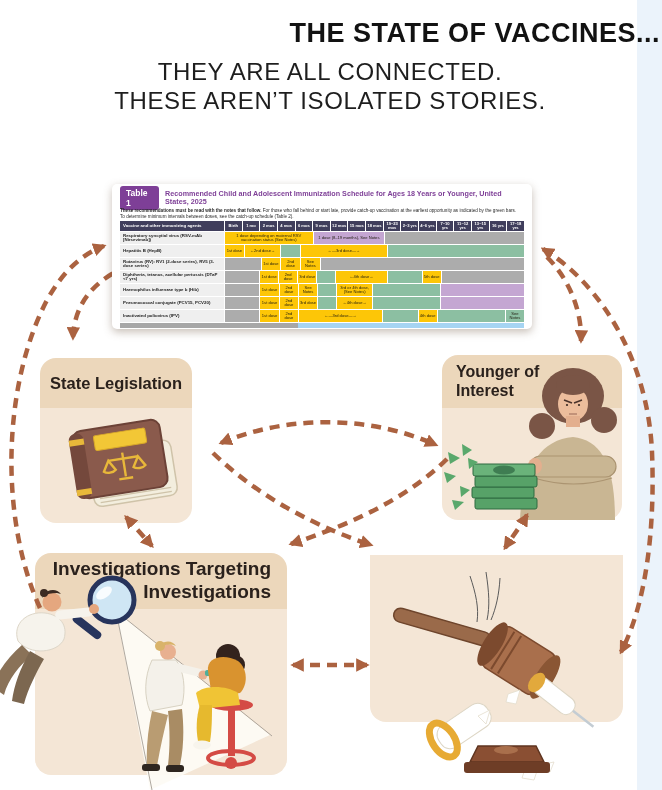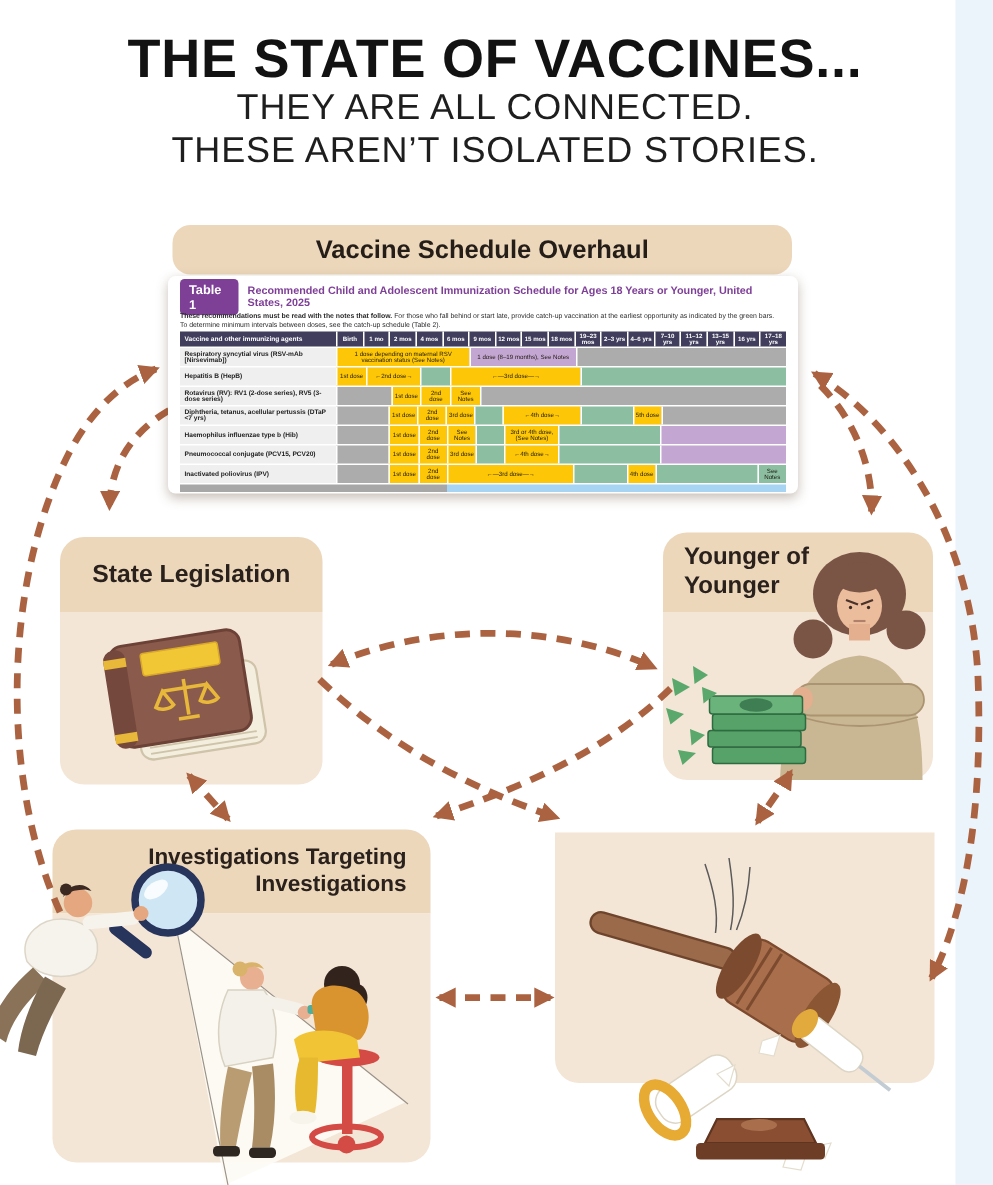--- a/index.html
+++ b/index.html
@@ -1,47 +1,47 @@
 <!DOCTYPE html>
 <html><head>
 <meta charset="utf-8">
 <style>
   html,body{margin:0;padding:0;background:#fff;}
   .stage{position:relative;width:662px;height:790px;background:#ffffff;overflow:hidden;
          font-family:"Liberation Sans",sans-serif;}
   .blue-strip{position:absolute;right:0;top:0;width:25px;height:790px;background:#ebf3fb;z-index:0;}
 
   
-  .page-title{position:absolute;left:0;top:18px;width:660px;text-align:center;
-              font-size:36px;font-weight:bold;letter-spacing:.5px;color:#121212;z-index:1;}
+  .page-title{position:absolute;left:0;top:18px;width:660px;text-align:right;
+              font-size:27px;font-weight:bold;letter-spacing:.5px;color:#121212;z-index:1;}
   .page-subtitle{position:absolute;left:0;top:58px;width:660px;text-align:center;
                  font-size:24px;font-weight:400;letter-spacing:.6px;color:#1e1e1e;line-height:1.2;z-index:1;}
 
   
   .node{position:absolute;z-index:1;}
   .node-header{background:#ecd7bb;display:flex;flex-direction:column;justify-content:center;
                font-weight:bold;color:#2a211c;}
   .node-body{background:#f4e6d6;}
 
   #node-schedule-header{position:absolute;left:115px;top:150px;width:413px;height:33px;
       background:#ecd7bb;border-radius:12px;display:flex;align-items:center;justify-content:center;
       font-weight:bold;font-size:17px;color:#241d18;z-index:1;}
 
-  #node-state{left:40px;top:358px;width:175px;height:165px;}
+  #node-state{left:40px;top:358px;width:152px;height:165px;}
   #node-state .node-header{height:50px;border-radius:16px 16px 0 0;align-items:center;font-size:16.5px;}
   #node-state .node-body{height:115px;border-radius:0 0 16px 16px;}
 
   #node-conflict{left:442px;top:355px;width:180px;height:165px;}
   #node-conflict .node-header{height:53px;border-radius:16px 16px 0 0;align-items:flex-start;
       padding-left:14px;box-sizing:border-box;font-size:16px;line-height:1.15;}
   #node-conflict .node-body{height:112px;border-radius:0 0 16px 16px;}
 
   #node-invest{left:35px;top:553px;width:252px;height:222px;}
   #node-invest .node-header{height:56px;border-radius:16px 16px 0 0;align-items:flex-end;
-      padding-right:16px;box-sizing:border-box;font-size:15px;line-height:1.2;}
+      padding-right:16px;box-sizing:border-box;font-size:19px;line-height:1.2;}
   #node-invest .node-body{height:166px;border-radius:0 0 16px 16px;}
 
   #node-dismantle{left:370px;top:555px;width:253px;height:220px;}
   #node-dismantle .node-header{height:53px;border-radius:16px 16px 0 0;align-items:center;font-size:15.5px;line-height:1.2;}
   #node-dismantle .node-body{height:167px;border-radius:0 0 16px 16px;}
 
   
   #panel-table{position:absolute;left:112px;top:184px;width:420px;height:145px;background:#ffffff;
       border-radius:5px;box-shadow:0 3px 8px rgba(95,70,45,.35);z-index:4;
       padding:5px 8px 3px 8px;box-sizing:border-box;overflow:hidden;}
@@ -81,23 +81,20 @@
 <div class="stage">
 
   <div class="blue-strip"></div>
 
   <div class="page-title">THE STATE OF VACCINES...</div>
   <div class="page-subtitle">
     <div>THEY ARE ALL CONNECTED.</div>
     <div>THESE AREN’T ISOLATED STORIES.</div>
   </div>
 
-  <div id="node-schedule-header">
-    <span>Vaccine Schedule Overhaul</span>
-  </div>
 
   <svg class="arrows-layer" id="arrows-svg" viewBox="0 0 662 790">
     <defs>
       <marker id="ah" viewBox="0 0 10 10" refX="8" refY="5" markerWidth="3" markerHeight="3" orient="auto-start-reverse">
         <path d="M0,0 L10,5 L0,10 z" fill="#ab6240"></path>
       </marker>
     </defs>
     <g id="arrow-paths">
         <path d="M 40 608 C 0 520 2 388 46 302 C 62 272 82 254 104 246" fill="none" stroke="#ab6240" stroke-width="4.5" stroke-dasharray="10 7" marker-end="url(#ah)"></path>
         <path d="M 128 266 C 94 280 74 304 73 338" fill="none" stroke="#ab6240" stroke-width="4.5" stroke-dasharray="10 7" marker-end="url(#ah)"></path>
@@ -237,21 +234,21 @@
   <div class="node" id="node-state">
     <div class="node-header">
       <span>State Legislation</span>
     </div>
     <div class="node-body"></div>
   </div>
 
   <div class="node" id="node-conflict">
     <div class="node-header">
       <span>Younger of</span>
-      <span>Younger</span>
+      <span>Interest</span>
     </div>
     <div class="node-body"></div>
   </div>
 
   <div class="node" id="node-invest">
     <div class="node-header">
       <span>Investigations Targeting</span>
       <span>Investigations</span>
     </div>
     <div class="node-body"></div>

